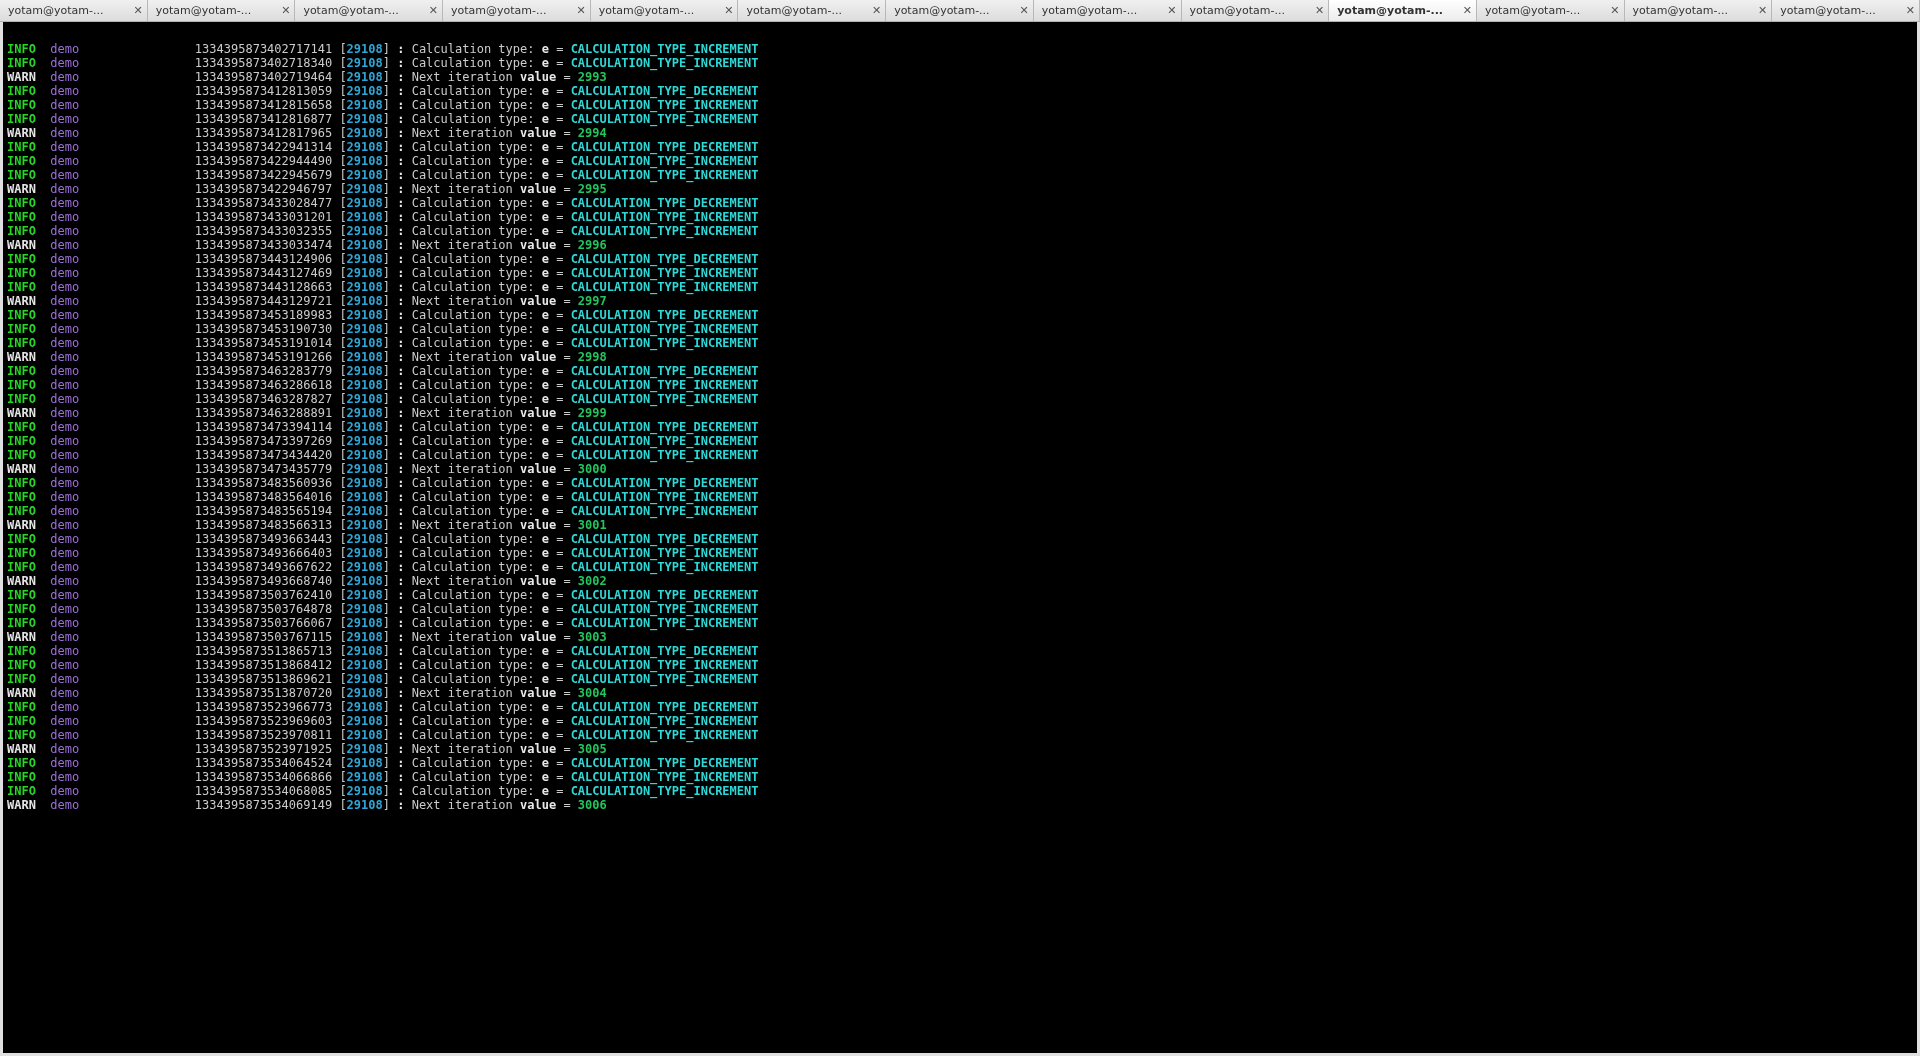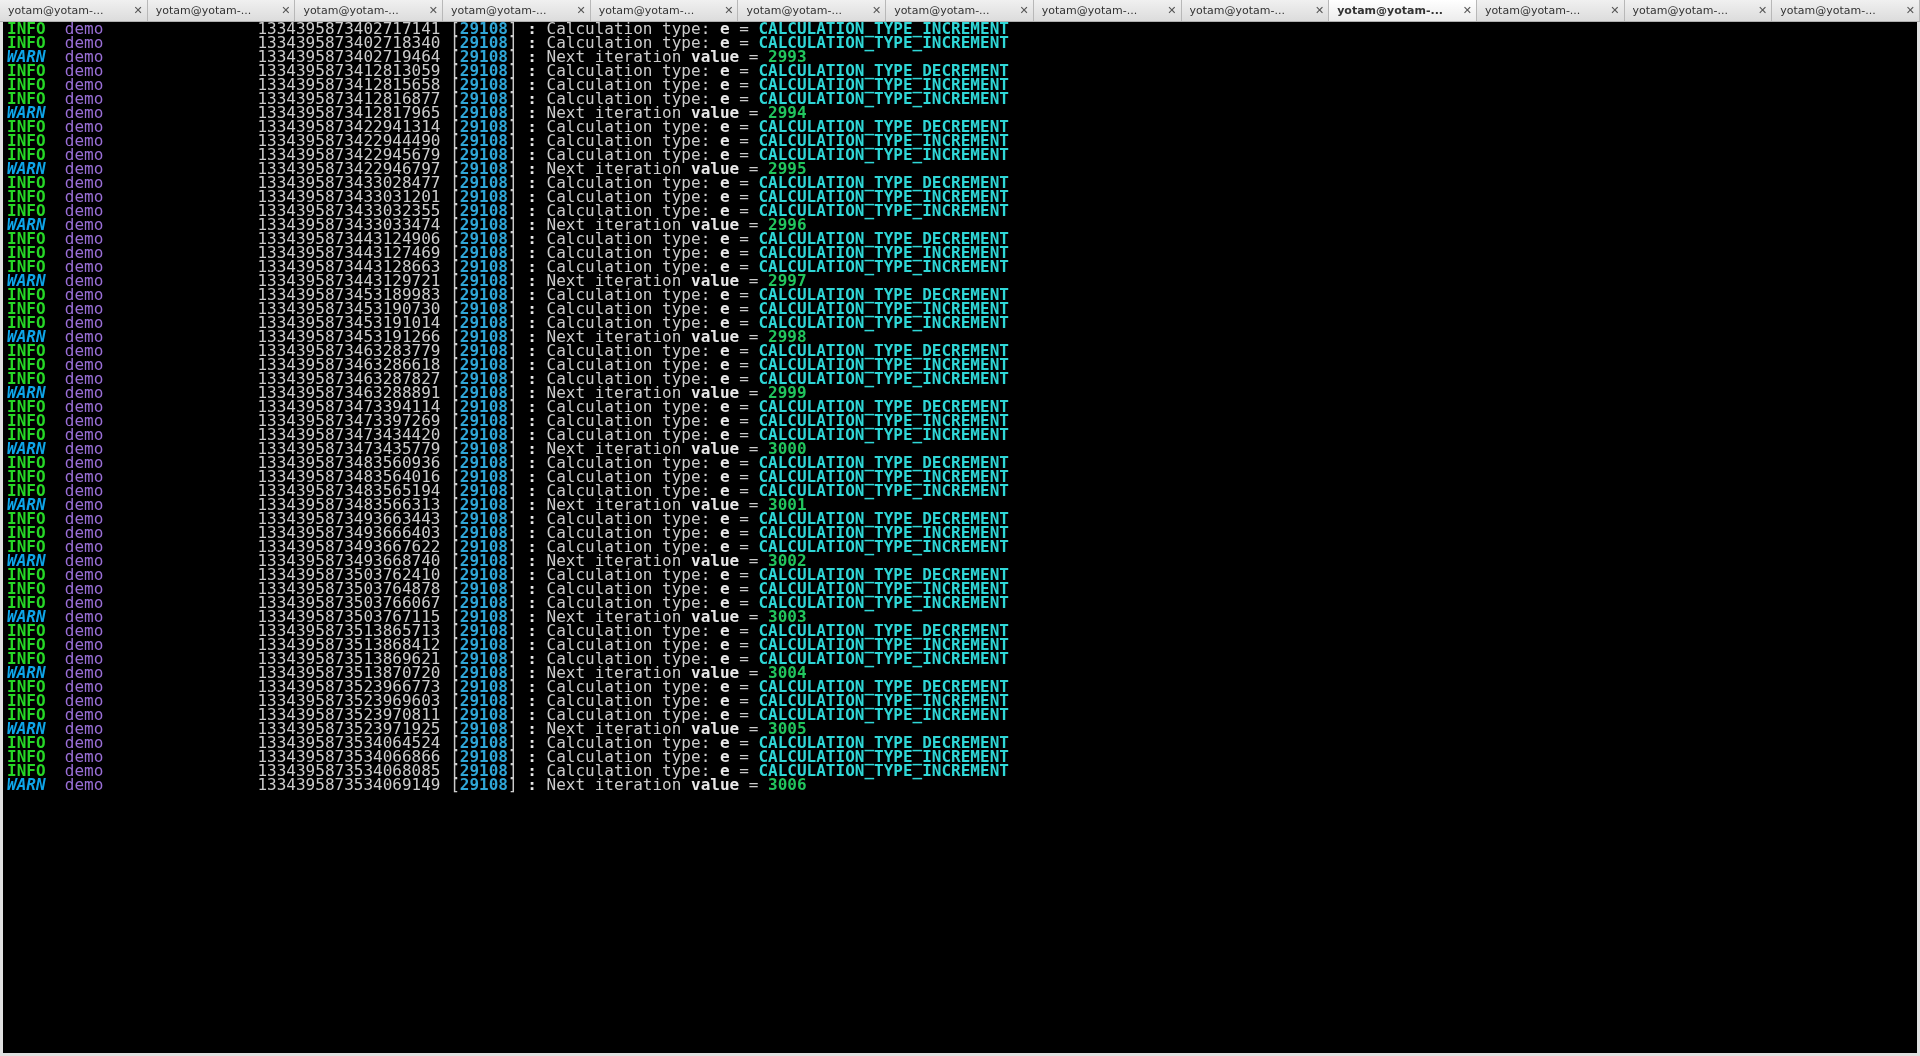--- a/index.html
+++ b/index.html
@@ -36,32 +36,32 @@
   .tab .label { overflow: hidden; text-overflow: ellipsis; flex: 1; }
   .tab .close {
     margin-left: 6px;
     font-weight: bold;
     color: #555;
     cursor: pointer;
   }
   .terminal {
     background: #000;
     color: #ccc;
-    padding: 0 4px;
+    padding: 20px 4px;
     height: calc(100% - 22px);
     overflow: hidden;
     line-height: 14px;
-    font-size: 16px;
+    font-size: 12px;
     white-space: pre;
     border: 3px solid #e0e0e0;
     border-top: none;
   }
   .row { display: block; }
   .lvl-INFO { color: #26d726; font-weight: bold; }
-  .lvl-WARN { color: #0ea5e9; font-weight: bold; font-style: italic; }
+  .lvl-WARN { color: #e5e5e5; font-weight: bold; }
   .src { color: #9a6fd7; }
   .pid { color: #2fa6d7; font-weight: bold; }
   .wht { color: #e8e8e8; font-weight: bold; }
   .const { color: #2fd7d7; font-weight: bold; }
   .num { color: #22c55e; font-weight: bold; }
   .ts { color: #cccccc; }
 </style>
 </head>
 <body>
 

